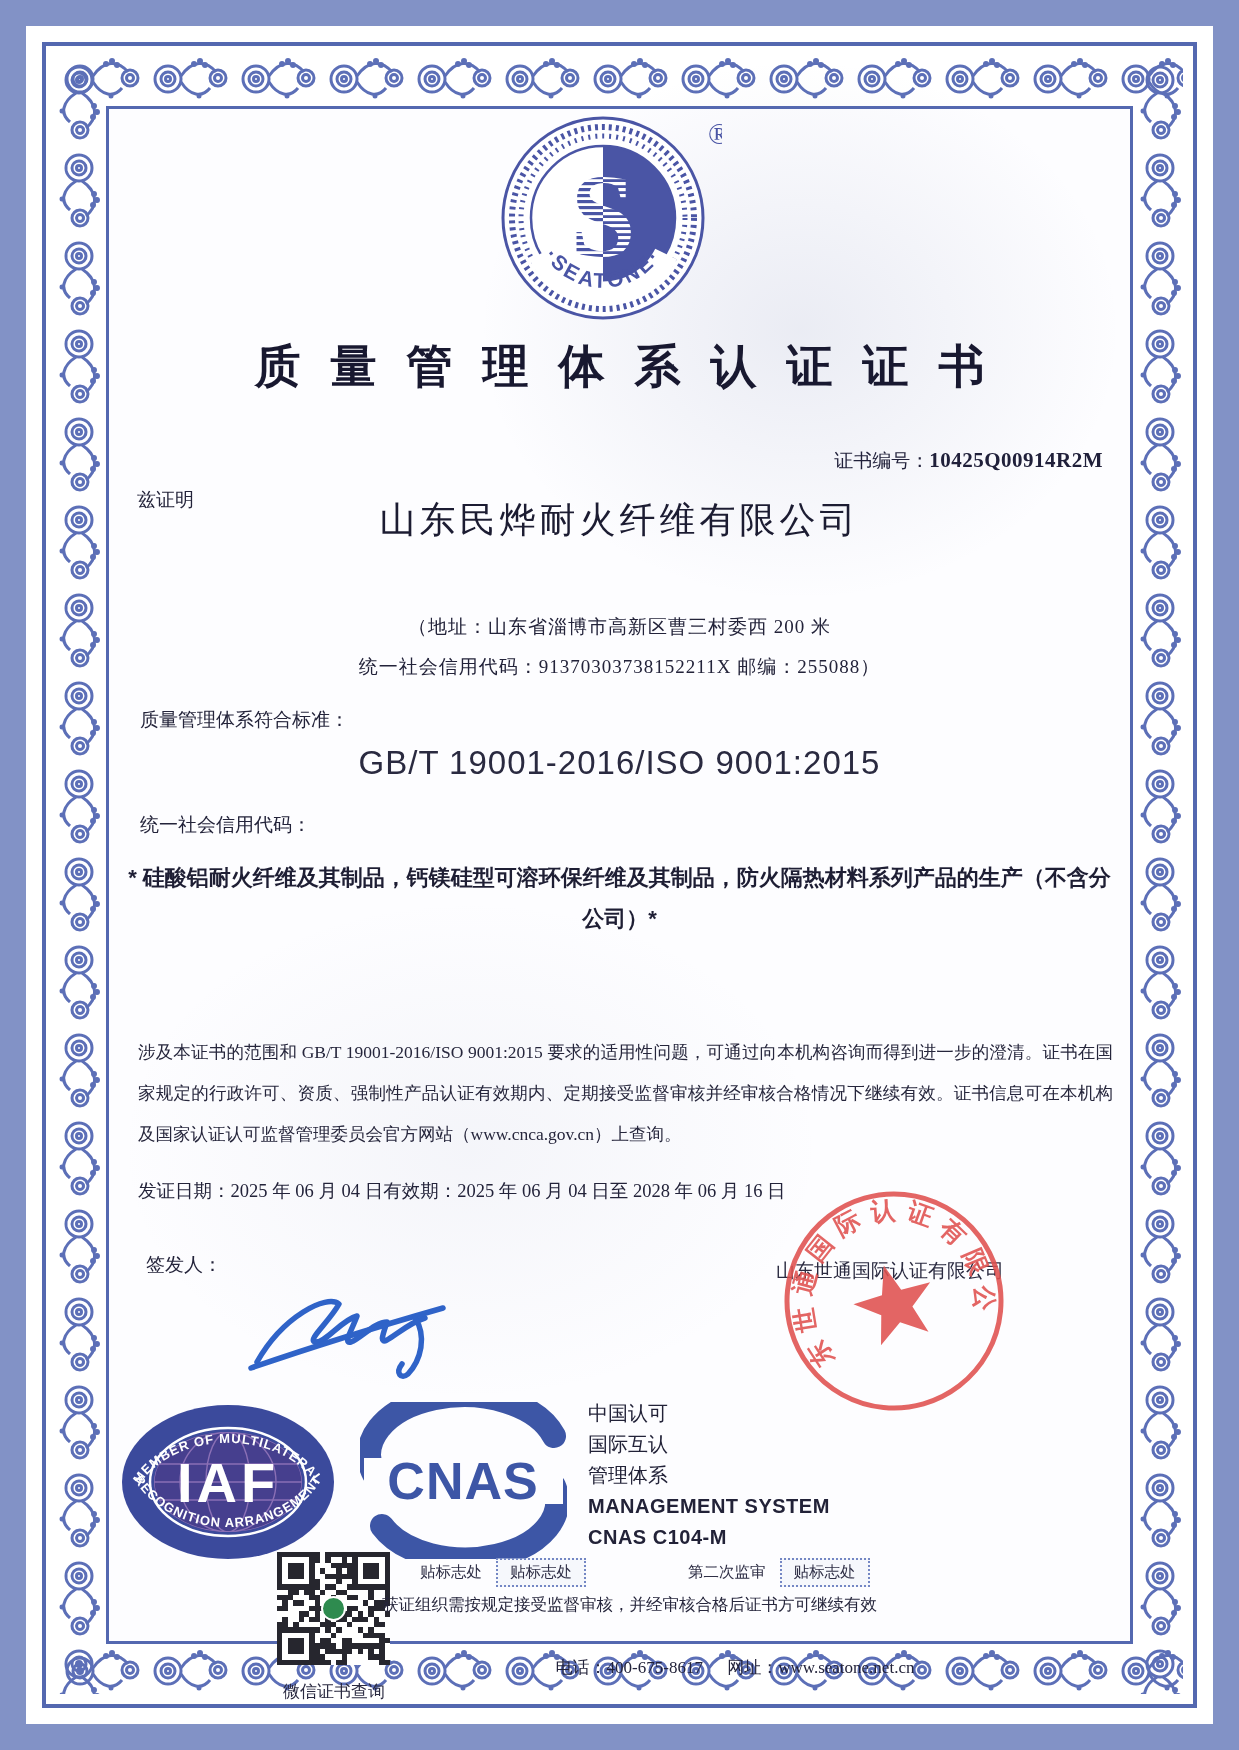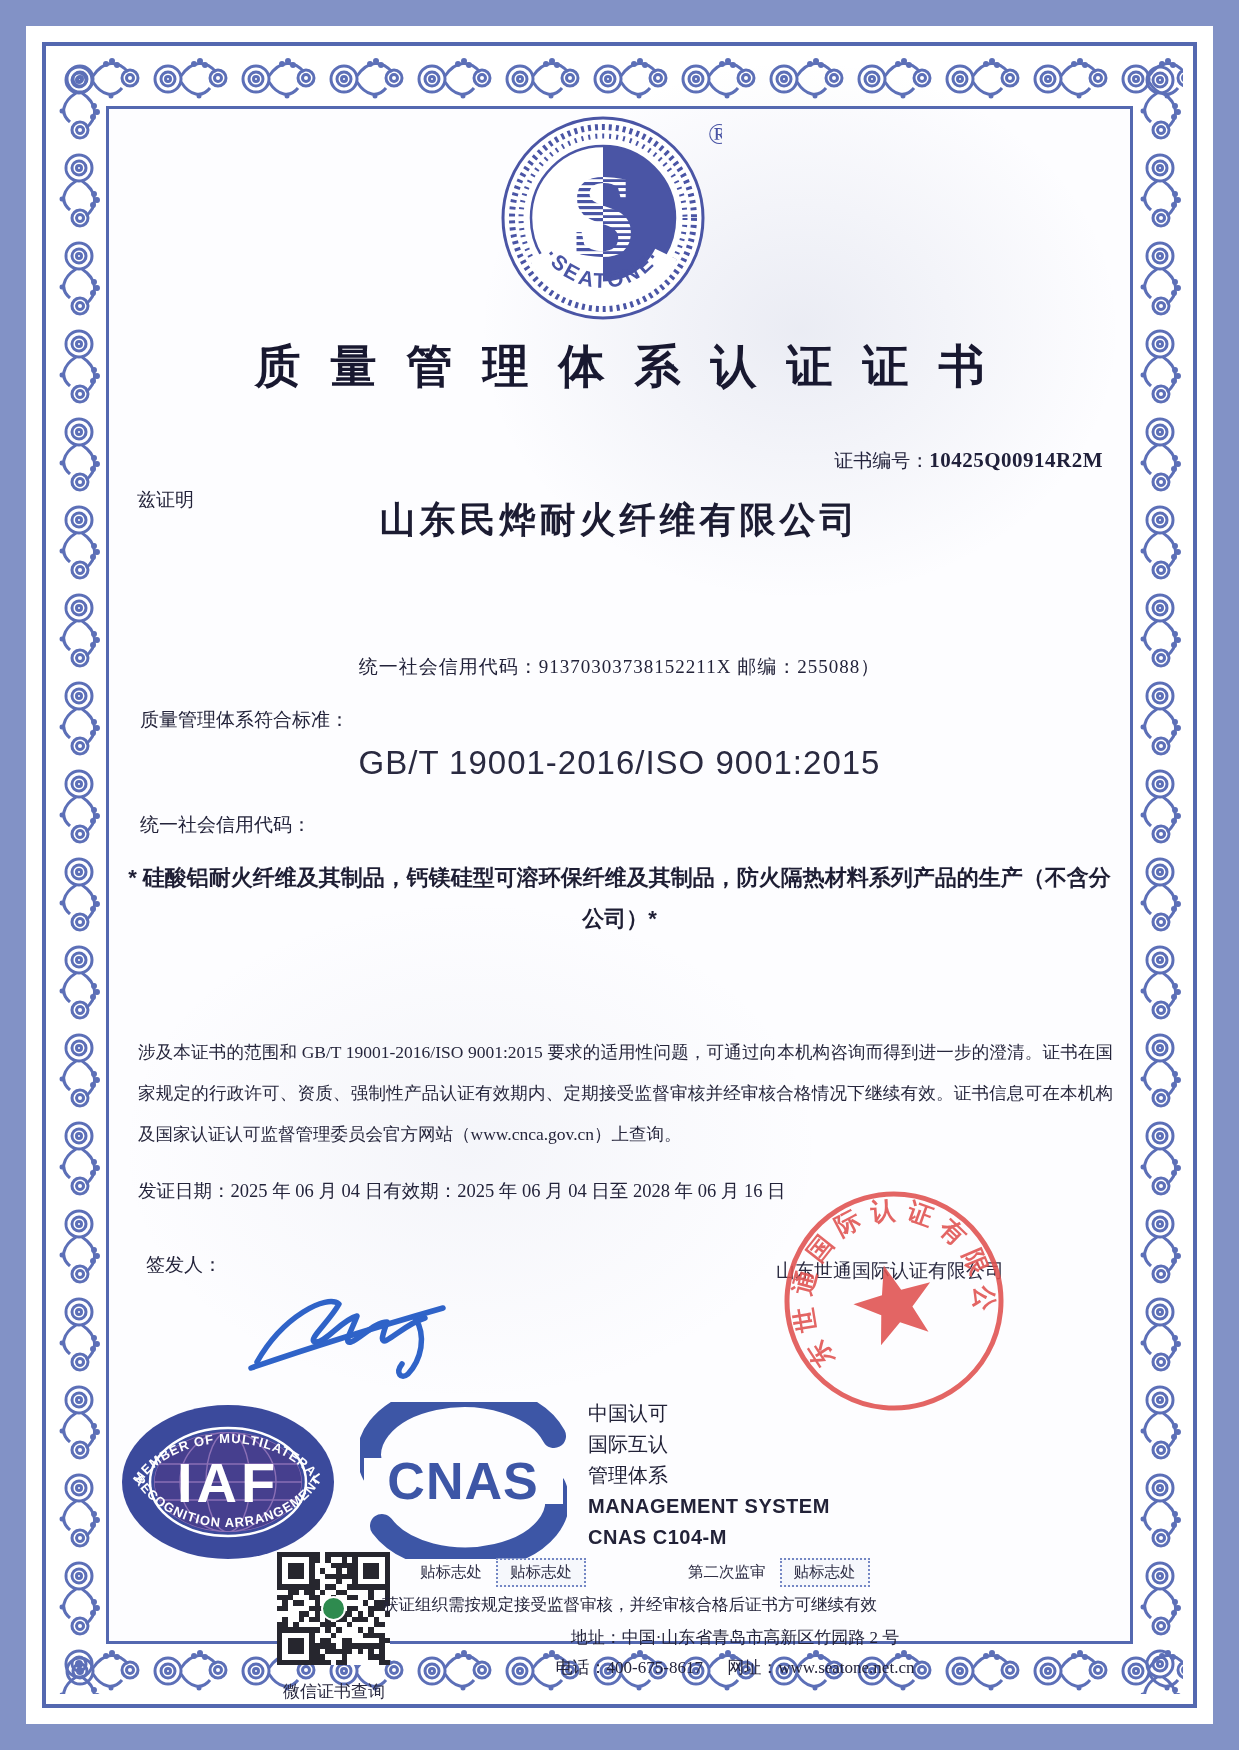--- a/index.html
+++ b/index.html
@@ -35,21 +35,21 @@
   .abs{position:absolute;}
   .center{left:0;right:0;text-align:center;}
   .serif{font-family:"Liberation Serif","DejaVu Serif",serif;}
 
   .logo-wrap{left:498px;top:110px;width:224px;height:216px;}
   .cert-title{top:336px;font-size:46px;font-weight:bold;color:#181830;
               letter-spacing:30px;text-indent:30px;}
   .certno-line{right:136px;top:448px;font-size:19px;color:#20203a;text-align:right;}
   .certno-line .no{font-weight:bold;font-size:21px;letter-spacing:.5px;}
   .intro-label{left:137px;top:487px;font-size:19px;}
-  .company-name{top:496px;font-size:36px;font-weight:bold;
+  .company-name{top:496px;font-size:36px;font-weight:normal;
                 font-family:"Liberation Sans","DejaVu Sans",sans-serif;
                 letter-spacing:4px;color:#1c1c32;}
   .addr1{top:614px;font-size:19px;letter-spacing:1px;}
   .addr2{top:654px;font-size:19px;letter-spacing:1px;}
   .std-label{left:140px;top:707px;font-size:19px;}
   .std-value{top:744px;font-size:33px;letter-spacing:1px;color:#2a2a40;
              font-family:"Liberation Sans","DejaVu Sans",sans-serif;}
   .scope-label{left:140px;top:812px;font-size:19px;}
   .scope-text{left:118px;right:118px;top:858px;text-align:center;
               font-size:22px;font-weight:600;line-height:1.85;color:#1e1e34;
@@ -178,20 +178,21 @@
     </div>
 
     <div class="abs center cert-title serif">质量管理体系认证证书</div>
 
     <div class="abs certno-line serif">
       <span>证书编号：</span><span class="no">10425Q00914R2M</span>
     </div>
 
     <div class="abs intro-label serif">兹证明</div>
     <div class="abs center company-name">山东民烨耐火纤维有限公司</div>
+    <div class="abs center addr1 serif">（地址：山东省淄博市高新区曹三村委西 200 米</div>
     <div class="abs center addr2 serif">统一社会信用代码：91370303738152211X 邮编：255088）</div>
 
     <div class="abs std-label serif">质量管理体系符合标准：</div>
     <div class="abs center std-value">GB/T 19001-2016/ISO 9001:2015</div>
 
     <div class="abs scope-label serif">统一社会信用代码：</div>
     <div class="abs scope-text">* 硅酸铝耐火纤维及其制品，钙镁硅型可溶环保纤维及其制品，防火隔热材料系列产品的生产（不含分公司）*</div>
 
     <div class="abs legal">涉及本证书的范围和 GB/T 19001-2016/ISO 9001:2015 要求的适用性问题，可通过向本机构咨询而得到进一步的澄清。证书在国家规定的行政许可、资质、强制性产品认证有效期内、定期接受监督审核并经审核合格情况下继续有效。证书信息可在本机构及国家认证认可监督管理委员会官方网站（www.cnca.gov.cn）上查询。</div>
 
@@ -725,20 +726,19 @@
       <span>贴标志处</span>
       <span class="gap-s"></span>
       <span class="sticker-box">贴标志处</span>
       <span class="gap-l"></span>
       <span>第二次监审</span>
       <span class="gap-s"></span>
       <span class="sticker-box">贴标志处</span>
     </div>
     <div class="abs surv-note serif">获证组织需按规定接受监督审核，并经审核合格后证书方可继续有效</div>
 
-    <div class="abs contact-addr serif">地址：中国·山东省青岛市高新区竹园路 2 号</div>
     <div class="abs contact-row serif">
       <span class="seg"><span>电话：</span><span>400-675-8617</span></span>
       <span class="seg"><span>网址：</span><span>www.seatone.net.cn</span></span>
     </div>
 
   </div>
 </div>
 
 </body></html>

